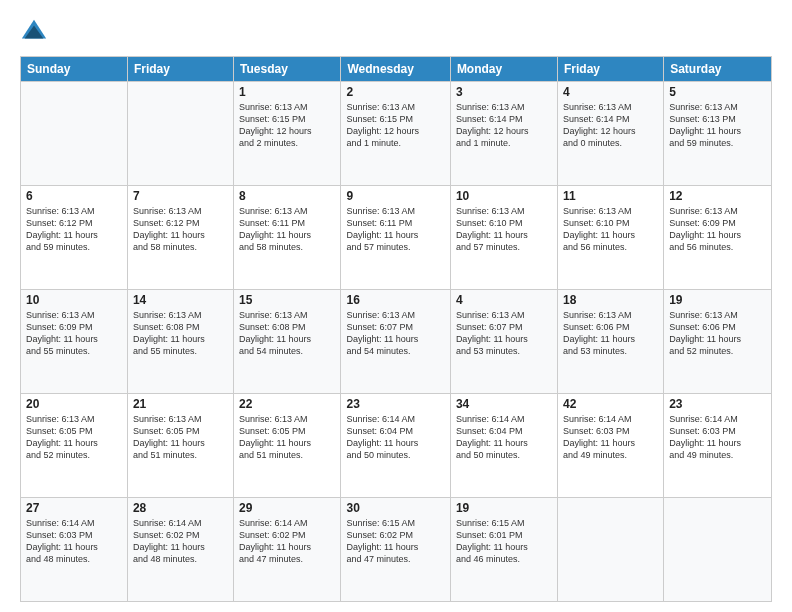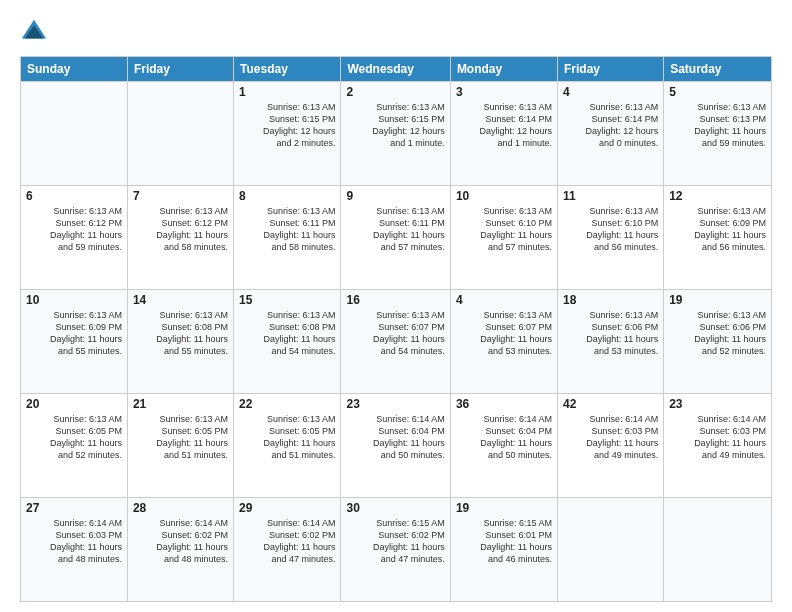--- a/index.html
+++ b/index.html
@@ -84,21 +84,20 @@
       font-size: 12px;
       font-weight: bold;
       color: #222;
       display: block;
       margin-bottom: 2px;
     }
     .cell-content {
       font-size: 9px;
       line-height: 1.35;
       color: #333;
-      text-align: right;
     }
     
     .calendar-table tbody tr:nth-child(odd) td {
       background-color: #f8f9fa;
     }
     .calendar-table tbody tr:nth-child(even) td {
       background-color: #fff;
     }
   </style>
 </head>
@@ -299,21 +298,21 @@
 and 51 minutes.</div>
           </td>
           <td>
             <span class="day-number">23</span>
             <div class="cell-content" style="white-space: pre-line;">Sunrise: 6:14 AM
 Sunset: 6:04 PM
 Daylight: 11 hours
 and 50 minutes.</div>
           </td>
           <td>
-            <span class="day-number">36</span>
+            <span class="day-number">34</span>
             <div class="cell-content" style="white-space: pre-line;">Sunrise: 6:14 AM
 Sunset: 6:04 PM
 Daylight: 11 hours
 and 50 minutes.</div>
           </td>
           <td>
             <span class="day-number">42</span>
             <div class="cell-content" style="white-space: pre-line;">Sunrise: 6:14 AM
 Sunset: 6:03 PM
 Daylight: 11 hours

